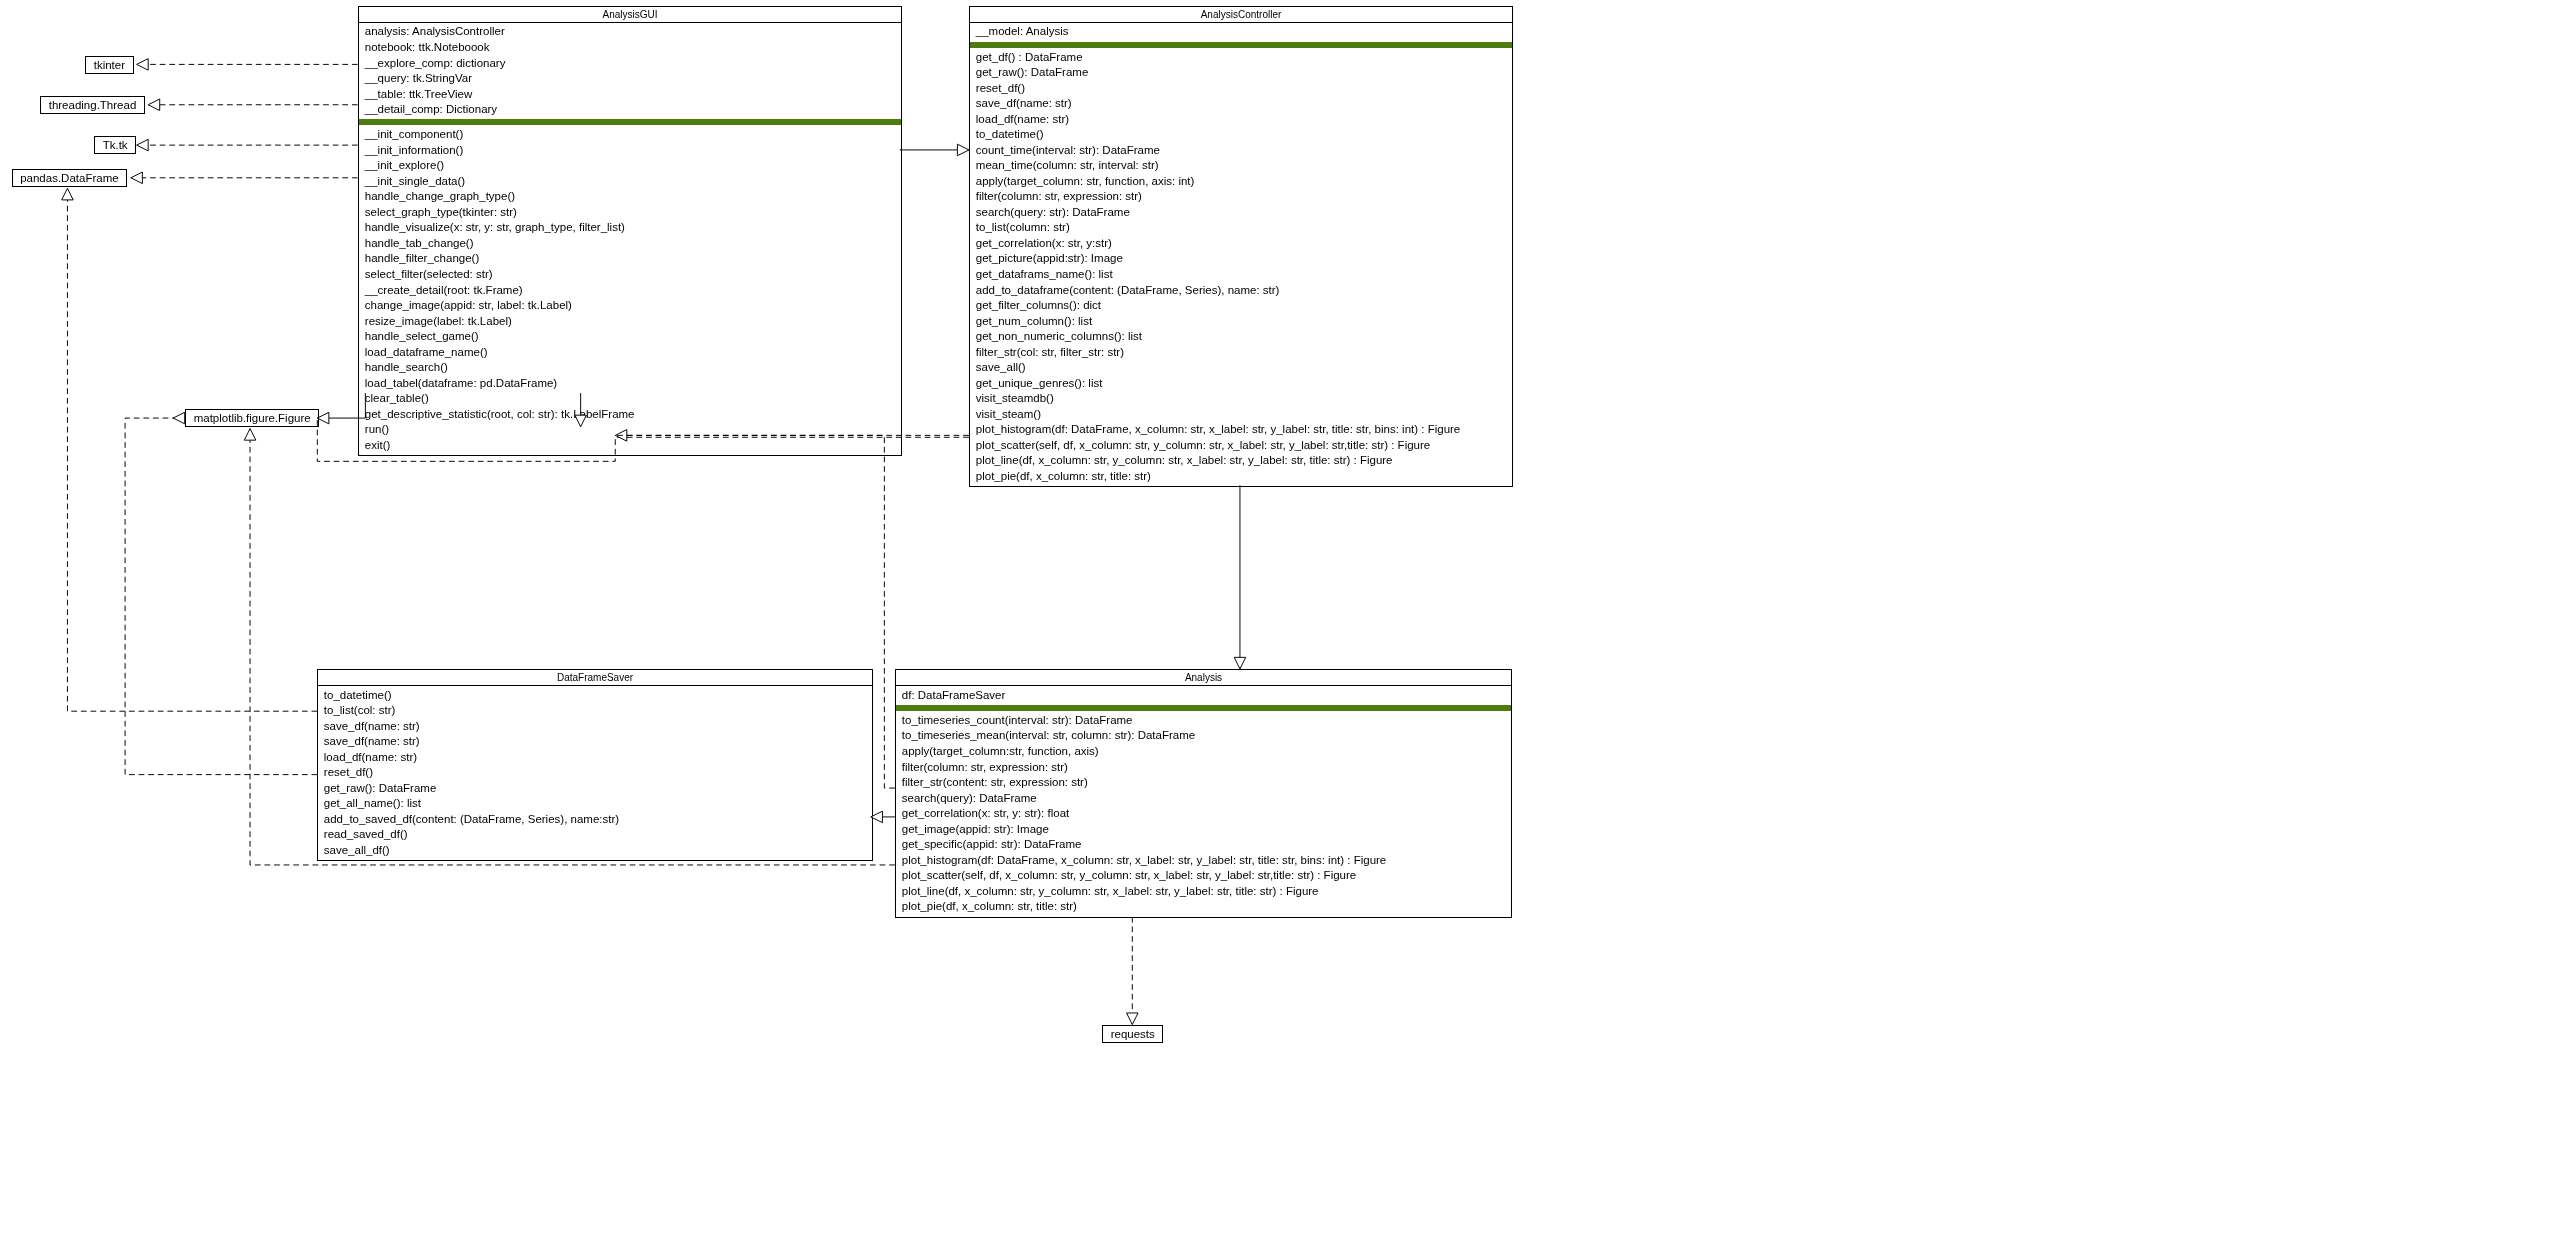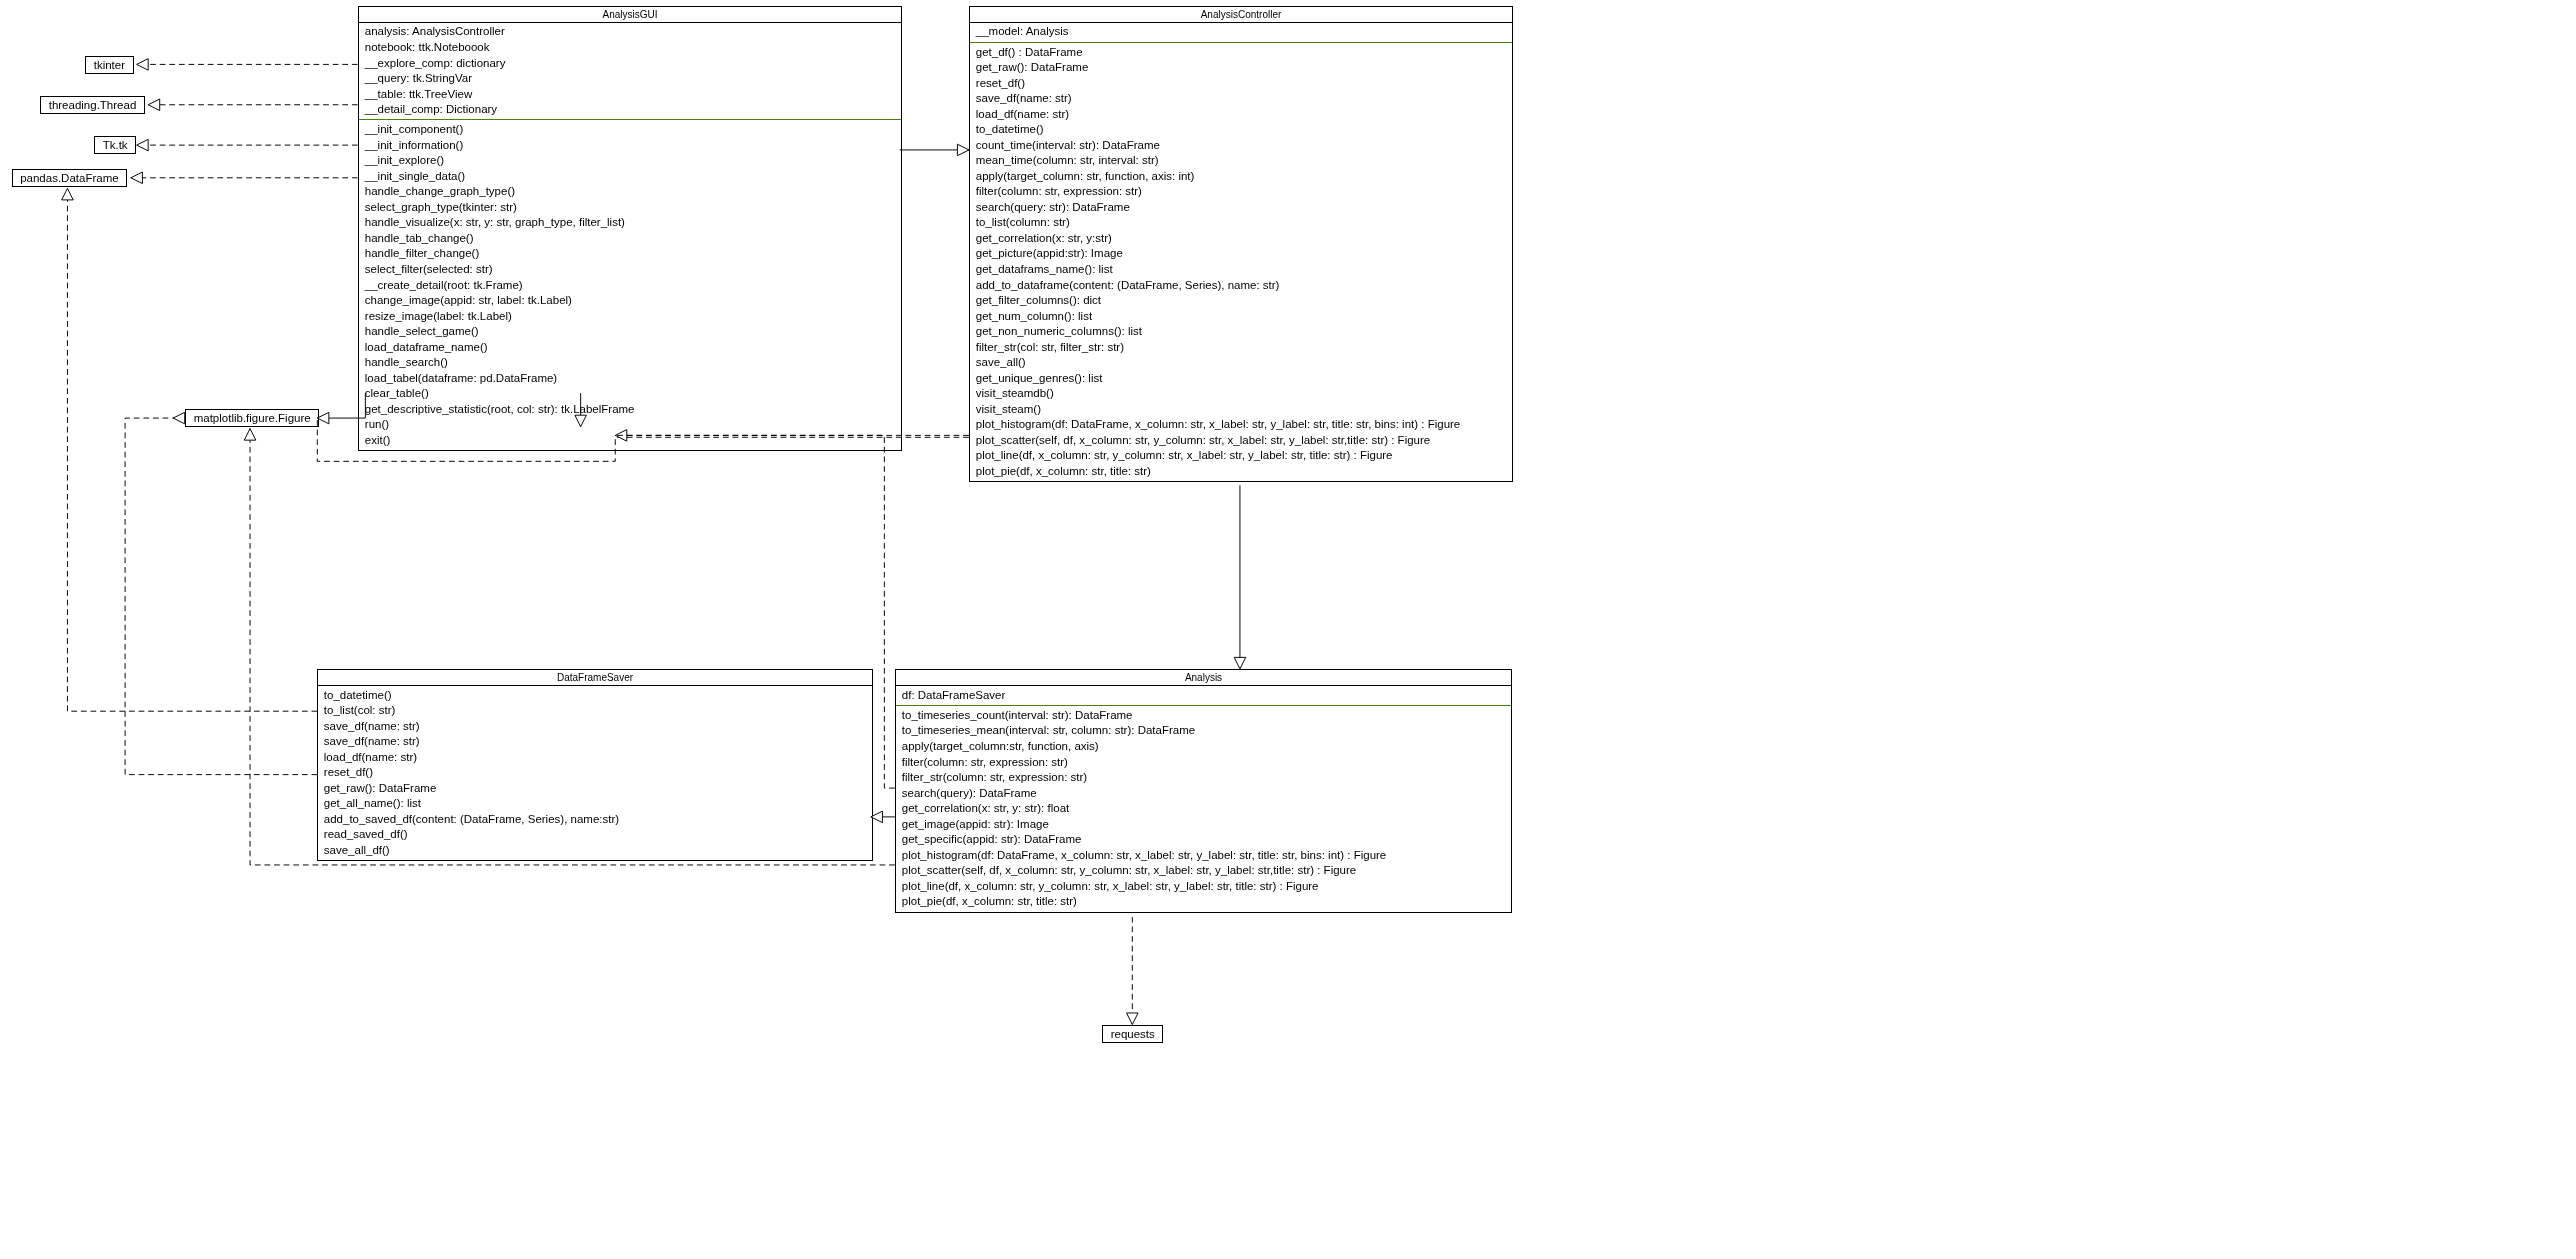--- a/index.html
+++ b/index.html
@@ -17,21 +17,21 @@
     border: 1px solid #000;
     background: #fff;
   }
   .class-name {
     text-align: center;
     border-bottom: 1px solid #000;
     padding: 1.9px 3.8px;
     font-size: 10px;
   }
   .class-section {
-    border-bottom: 1px solid #4d7c0f;
+    border-bottom: 6px solid #4d7c0f;
     padding: 1.9px 5.8px;
     font-size: 11.5px;
     line-height: 1.35;
   }
   .class-section:last-child { border-bottom: none; }
   .class-section div { white-space: nowrap; }
   .simple-box {
     position: absolute;
     border: 1px solid #000;
     background: #fff;
@@ -154,21 +154,21 @@
 <div class="class-box" style="left:895px; top:669px; width:615px;">
   <div class="class-name">Analysis</div>
   <div class="class-section" id="an-attrs">
       <div>df: DataFrameSaver</div>
     </div>
   <div class="class-section" id="an-methods">
       <div>to_timeseries_count(interval: str): DataFrame</div>
       <div>to_timeseries_mean(interval: str, column: str): DataFrame</div>
       <div>apply(target_column:str, function, axis)</div>
       <div>filter(column: str, expression: str)</div>
-      <div>filter_str(column: str, expression: str)</div>
+      <div>filter_str(content: str, expression: str)</div>
       <div>search(query): DataFrame</div>
       <div>get_correlation(x: str, y: str): float</div>
       <div>get_image(appid: str): Image</div>
       <div>get_specific(appid: str): DataFrame</div>
       <div>plot_histogram(df: DataFrame, x_column: str, x_label: str, y_label: str, title: str, bins: int) : Figure</div>
       <div>plot_scatter(self, df, x_column: str, y_column: str, x_label: str, y_label: str,title: str) : Figure</div>
       <div>plot_line(df, x_column: str, y_column: str, x_label: str, y_label: str, title: str) : Figure</div>
       <div>plot_pie(df, x_column: str, title: str)</div>
     </div>
 </div>

